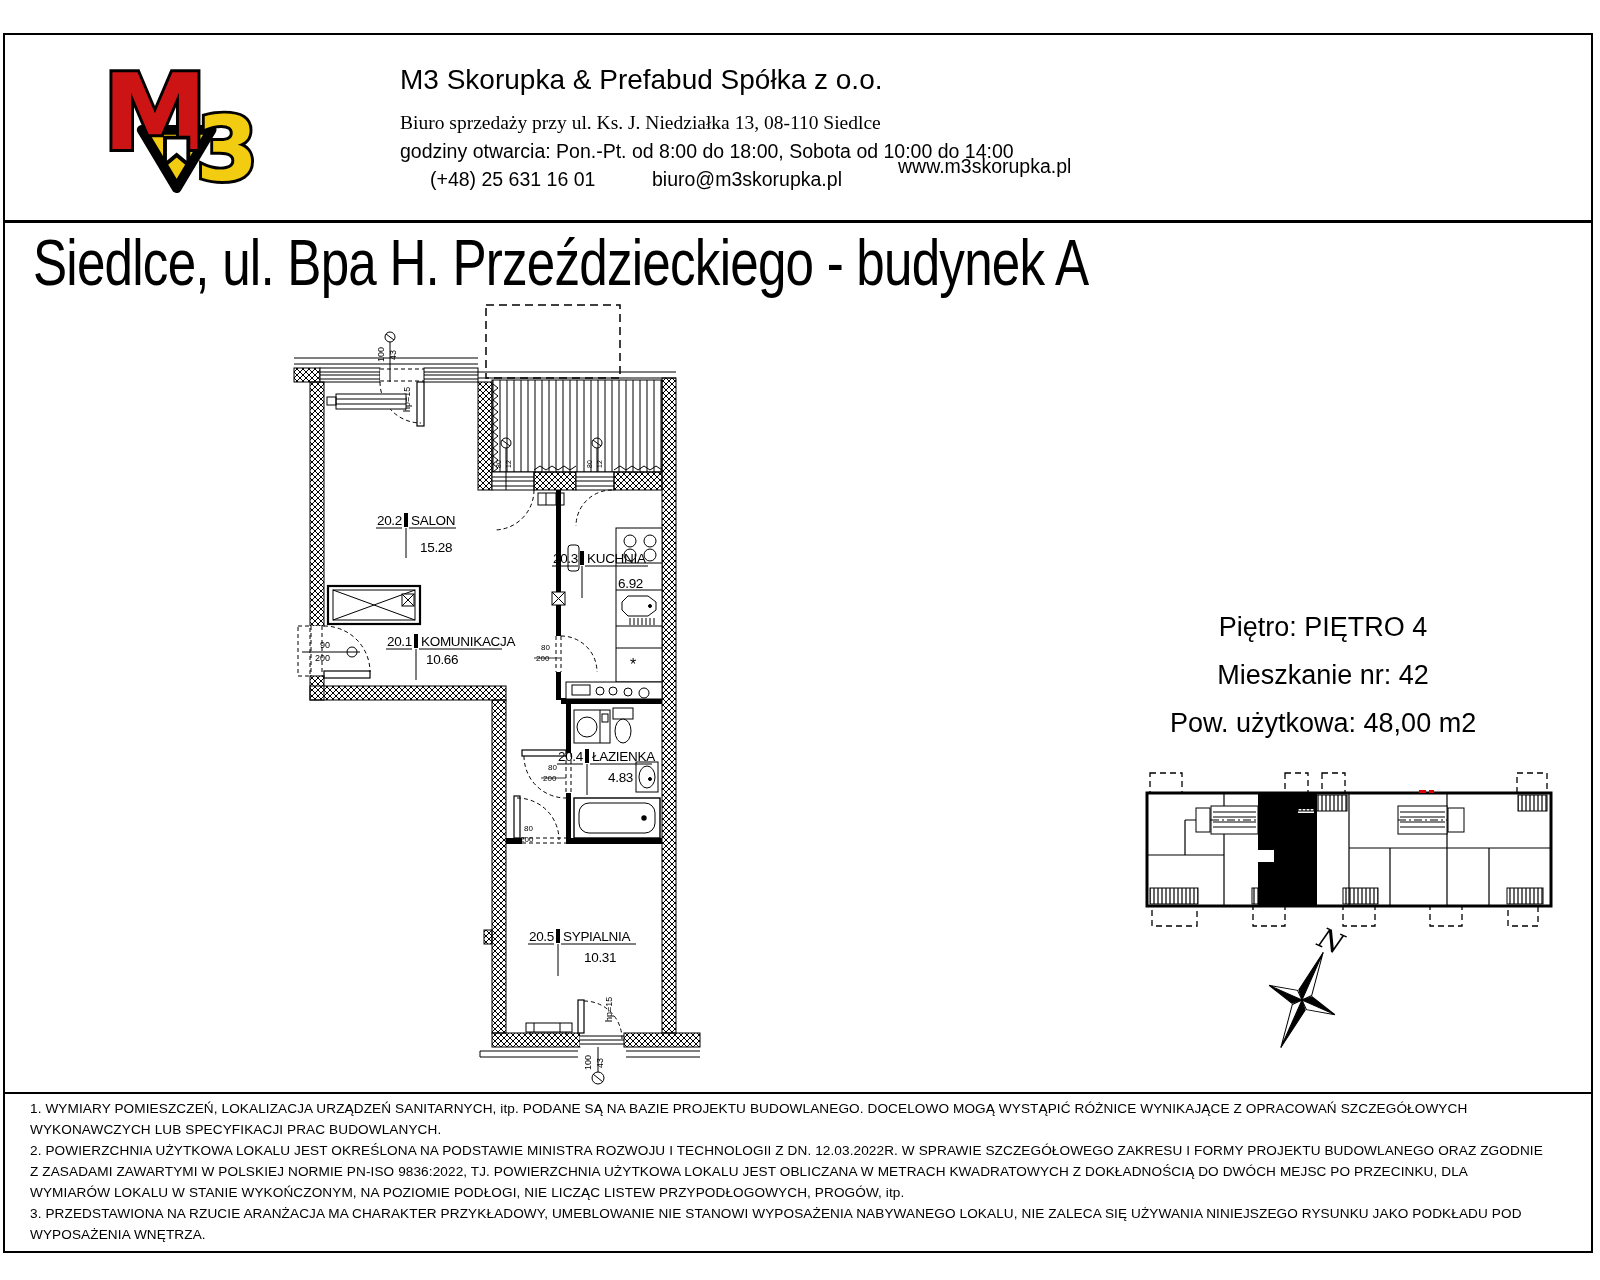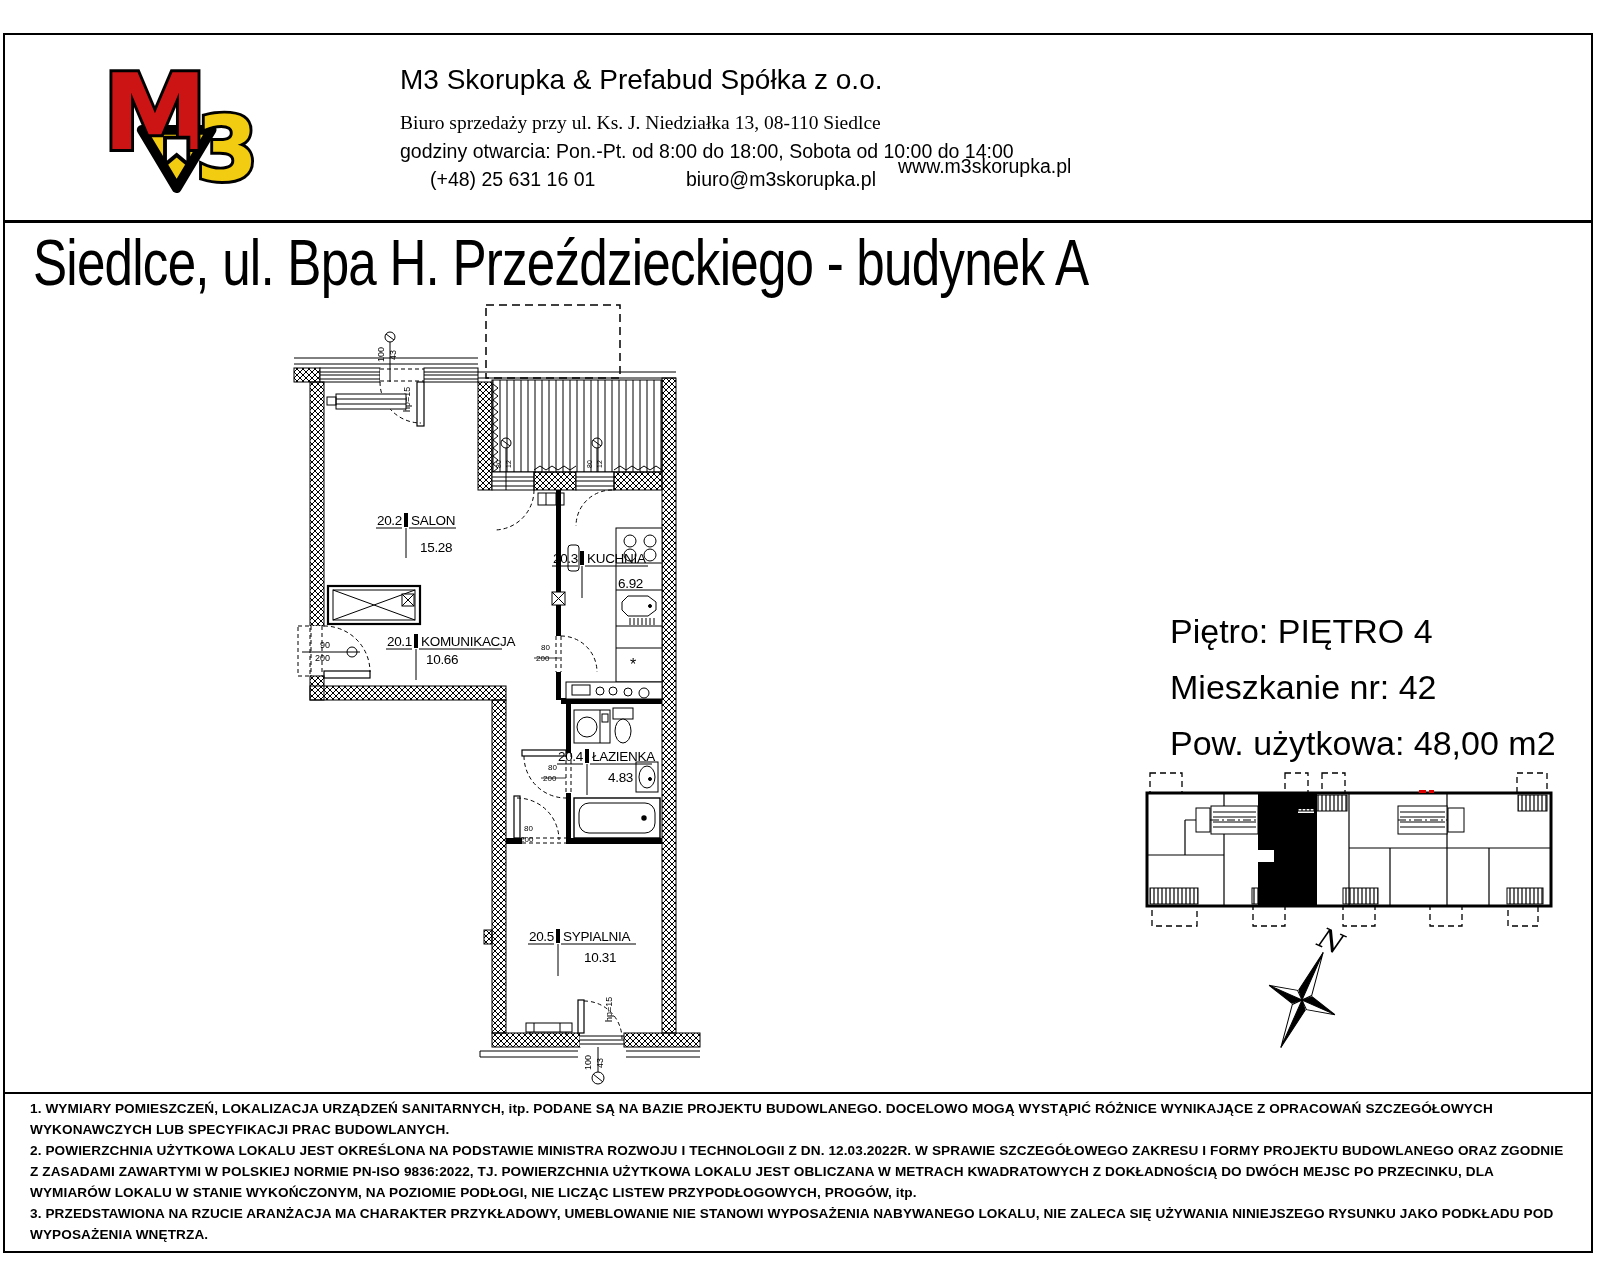--- a/index.html
+++ b/index.html
@@ -4,23 +4,23 @@
 <style>
   html,body{margin:0;padding:0;background:#888;}
   .page{position:relative;width:1600px;height:1280px;background:#fff;font-family:"Liberation Sans",sans-serif;color:#000;overflow:hidden;}
   .abs{position:absolute;}
   .frame{left:3px;top:33px;width:1586px;height:1216px;border:2px solid #000;}
   .hr{background:#000;height:3px;left:3px;width:1590px;}
   .hdr-center{left:400px;width:714px;text-align:left;white-space:nowrap;}
   .company{font-size:28px;}
   .hdr-sub{font-size:19.5px;}
   .title{left:33px;top:226px;font-size:64px;white-space:nowrap;transform:scaleX(0.80);transform-origin:left top;letter-spacing:-1px;}
-  .info{left:1170px;top:612px;font-size:34px;}
+  .info{left:1170px;top:612px;font-size:27px;text-align:center;}
   .info div{margin-bottom:17px;white-space:nowrap;}
-  .footer{left:30px;top:1098px;width:1548px;font-size:13.6px;line-height:21px;letter-spacing:0.1px;font-weight:bold;}
+  .footer{left:30px;top:1098px;width:1548px;font-size:13.6px;line-height:21px;letter-spacing:0.1px;}
   .footer div{white-space:nowrap;overflow:hidden;}
   svg text{font-family:"Liberation Sans",sans-serif;}
 </style>
 </head>
 <body>
 
 <div class="page">
 
   <div class="abs frame"></div>
   <div class="abs hr" style="top:220px;"></div>
@@ -30,21 +30,21 @@
     <polygon points="24,42 60,42 42,72" fill="#f2cc10" stroke="#000" stroke-width="5" stroke-linejoin="round"></polygon>
     <text x="4" y="52" font-size="54" font-weight="bold" fill="#cc1414" stroke="#000" stroke-width="3" paint-order="stroke" style="font-family:'DejaVu Sans',sans-serif">M</text>
     <polygon points="36,46 48,46 48,60 42,55 36,60" fill="#fff" stroke="#000" stroke-width="2"></polygon>
     <text x="52" y="68" font-size="46" font-weight="bold" fill="#f2cc10" stroke="#000" stroke-width="3" paint-order="stroke" style="font-family:'DejaVu Sans',sans-serif">3</text>
   </svg>
 
   <div class="abs hdr-center company" style="top:64px;">M3 Skorupka &amp; Prefabud Spółka z o.o.</div>
   <div class="abs hdr-center hdr-sub" style="top:112px;font-family:Liberation Serif, serif;">Biuro sprzedaży przy ul. Ks. J. Niedziałka 13, 08-110 Siedlce</div>
   <div class="abs hdr-center hdr-sub" style="top:140px;">godziny otwarcia: Pon.-Pt. od 8:00 do 18:00, Sobota od 10:00 do 14:00</div>
   <div class="abs hdr-sub" style="left:430px;top:168px;">(+48) 25 631 16 01</div>
-  <div class="abs hdr-sub" style="left:652px;top:168px;margin-left:34px;">biuro@m3skorupka.pl</div>
+  <div class="abs hdr-sub" style="left:652px;top:168px;">biuro@m3skorupka.pl</div>
   <div class="abs hdr-sub" style="left:898px;top:155px;">www.m3skorupka.pl</div>
 
   <div class="abs title">Siedlce, ul. Bpa H. Przeździeckiego - budynek A</div>
 
   <div class="abs info">
     <div>Piętro: PIĘTRO 4</div>
     <div>Mieszkanie nr: 42</div>
     <div>Pow. użytkowa: 48,00 m2</div>
   </div>
 

